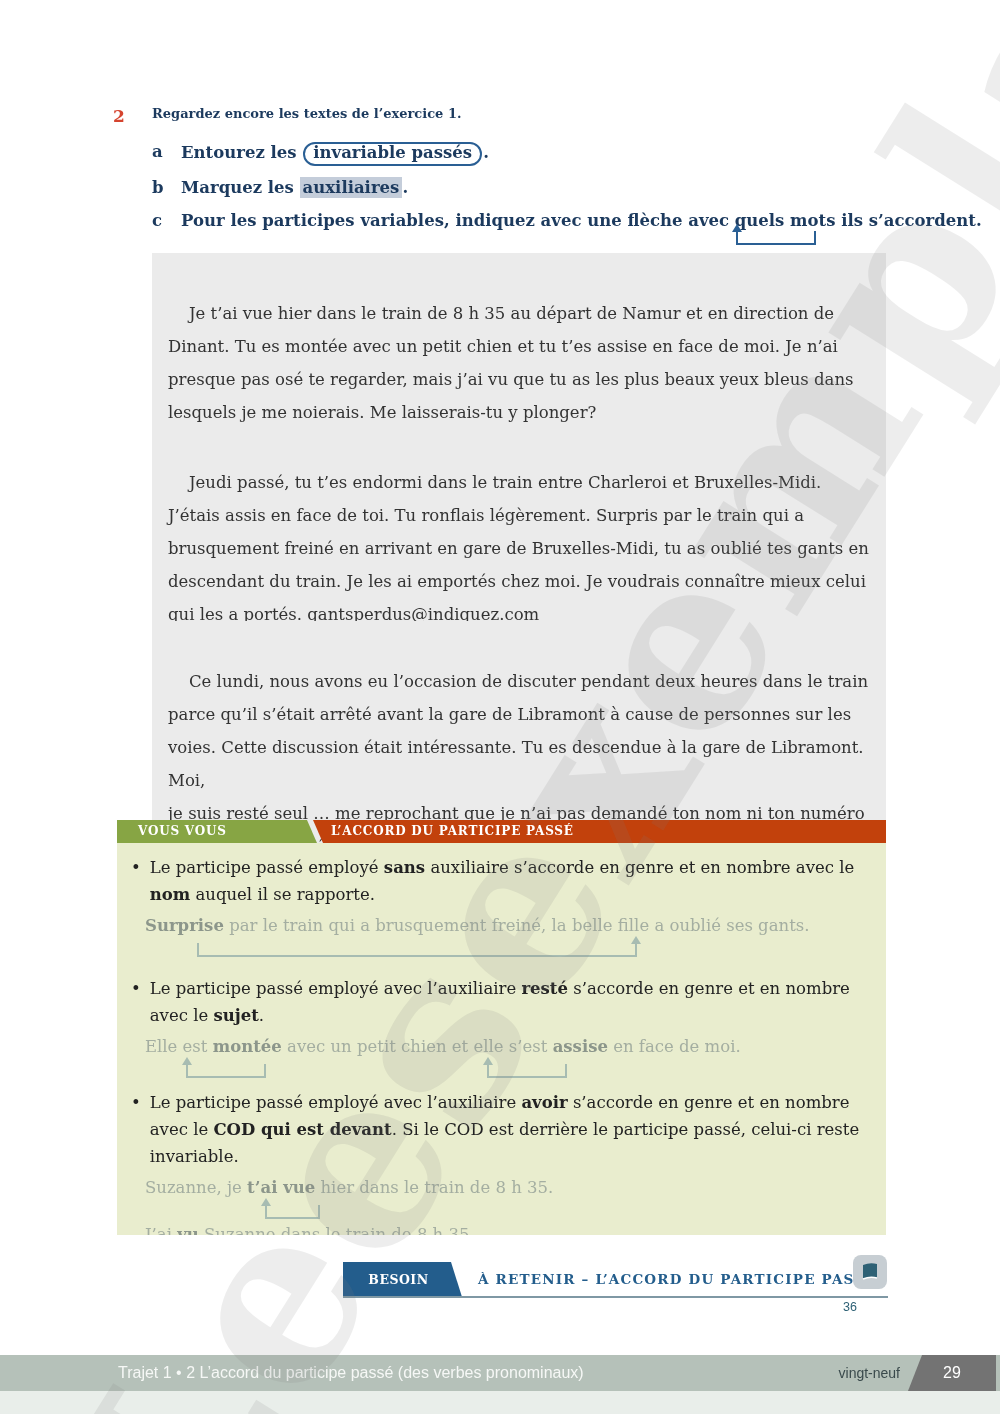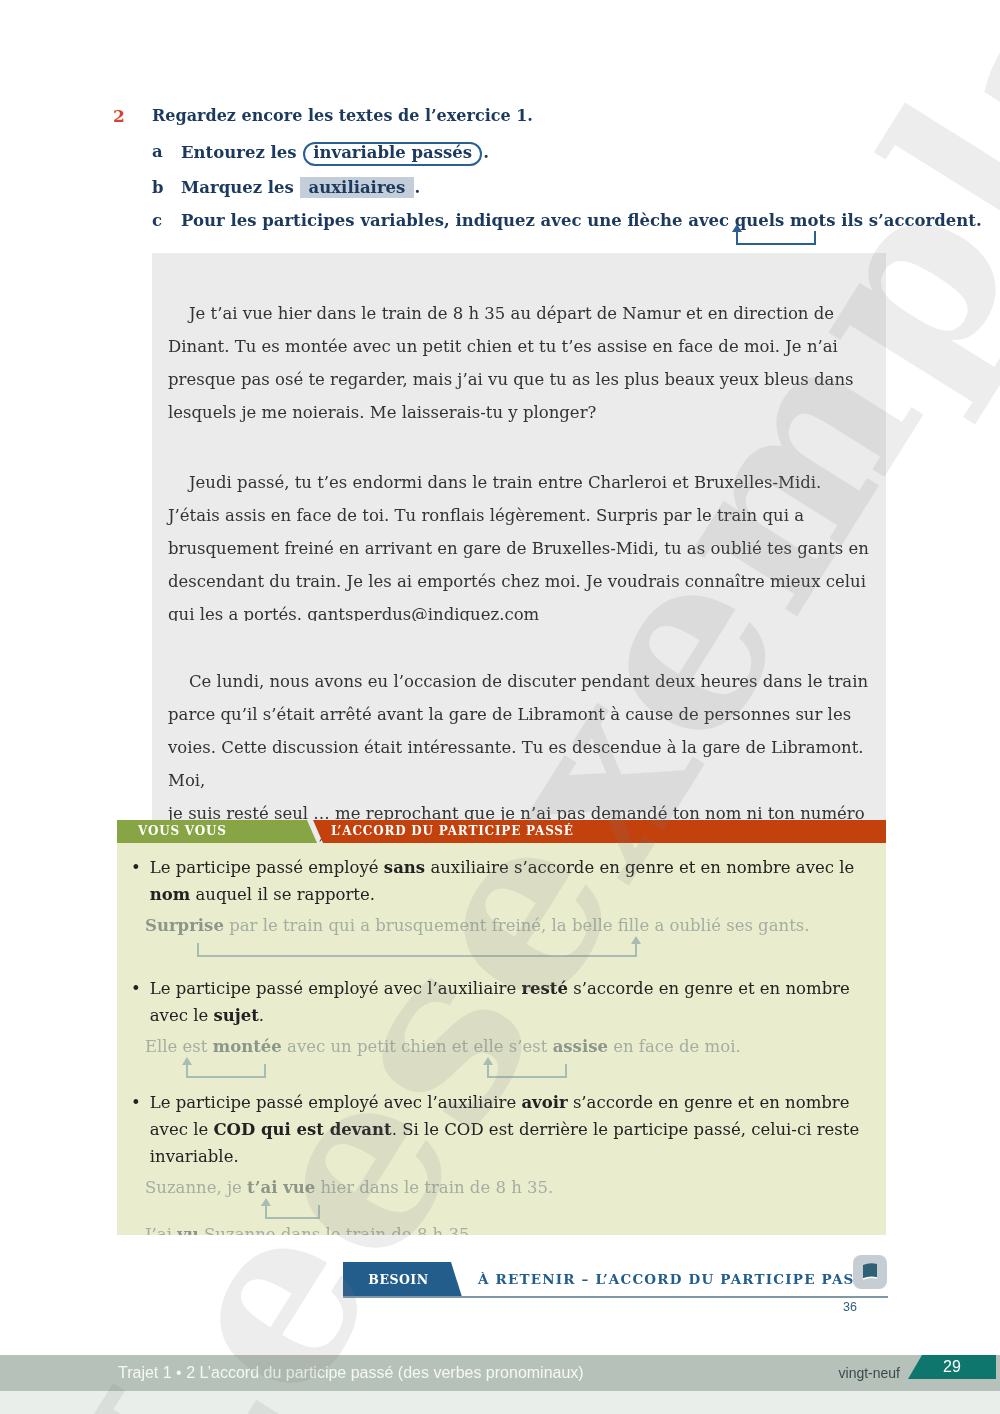--- a/index.html
+++ b/index.html
@@ -7,25 +7,25 @@
         font-family:"DejaVu Serif","Liberation Serif",serif;}
 
   
   .watermark{position:absolute;left:18px;top:1442px;transform:rotate(-58deg);transform-origin:0 0;
              font-size:238px;font-weight:bold;letter-spacing:8px;color:rgba(130,130,130,0.14);
              white-space:nowrap;z-index:40;pointer-events:none;}
 
   
   .ex-head{position:absolute;top:106px;left:113px;display:flex;z-index:2;}
   .ex-num{width:39px;color:#d5442f;font-weight:bold;font-size:17px;}
-  .ex-title{color:#1c3a5e;font-weight:bold;font-size:16px;}
+  .ex-title{color:#1c3a5e;font-weight:bold;font-size:13px;}
   .ex-item{position:absolute;left:152px;display:flex;color:#1c3a5e;font-weight:bold;font-size:16.5px;z-index:2;}
   .ex-letter{width:29px;}
   .circled{border:2px solid #2a5f94;border-radius:16px;padding:0 8px 2px;margin:0 1px;display:inline-block;line-height:1.1;}
-  .hl{background:#c4cdda;padding:1px 9px;}
+  .hl{background:#c4cdda;padding:1px 3px;}
 
   
   .bracket{position:absolute;height:14px;border-bottom:2px solid #a7bcb2;z-index:3;}
   .bracket i{position:absolute;width:2px;height:14px;background:#a7bcb2;bottom:-2px;}
   .bracket i.l{left:0;} .bracket i.r{right:0;}
   .bracket i.arr::after{content:"";position:absolute;left:-4px;top:-7px;
       border-left:5px solid transparent;border-right:5px solid transparent;border-bottom:8px solid #a7bcb2;}
   .bracket.navy{border-color:#2a5f94;}
   .bracket.navy i{background:#2a5f94;}
   .bracket.navy i.arr::after{border-bottom-color:#2a5f94;}
@@ -63,21 +63,21 @@
   .book-tile{position:absolute;top:1255px;left:853px;width:34px;height:34px;background:#c7ced3;
       border-radius:8px;display:flex;align-items:center;justify-content:center;z-index:3;}
   .help-ref{position:absolute;top:1300px;left:843px;width:50px;text-align:left;color:#2e6175;
       font-size:12.5px;font-family:"Liberation Sans",sans-serif;z-index:2;}
 
   
   .footer-bar{position:absolute;top:1355px;left:0;width:1000px;height:36px;background:#b5c1b9;
       font-family:"Liberation Sans",sans-serif;z-index:2;}
   .f-left{position:absolute;left:118px;top:0;line-height:36px;color:#f6f8f6;font-size:16px;}
   .f-word{position:absolute;right:100px;top:0;line-height:36px;color:#3a4a4c;font-size:14px;}
-  .f-numbox{position:absolute;left:908px;top:0;width:88px;height:24px;background:#0f766e;
+  .f-numbox{position:absolute;left:908px;top:0;width:88px;height:36px;background:#737373;
       clip-path:polygon(14px 0,100% 0,100% 100%,0 100%);color:#fff;font-size:16px;
       display:flex;align-items:center;justify-content:center;}
   .bottom-strip{position:absolute;top:1391px;left:0;width:1000px;height:23px;background:#e9eeea;z-index:1;}
 </style>
 </head>
 <body>
 
 <div id="page">
 
   <div class="ex-head">

